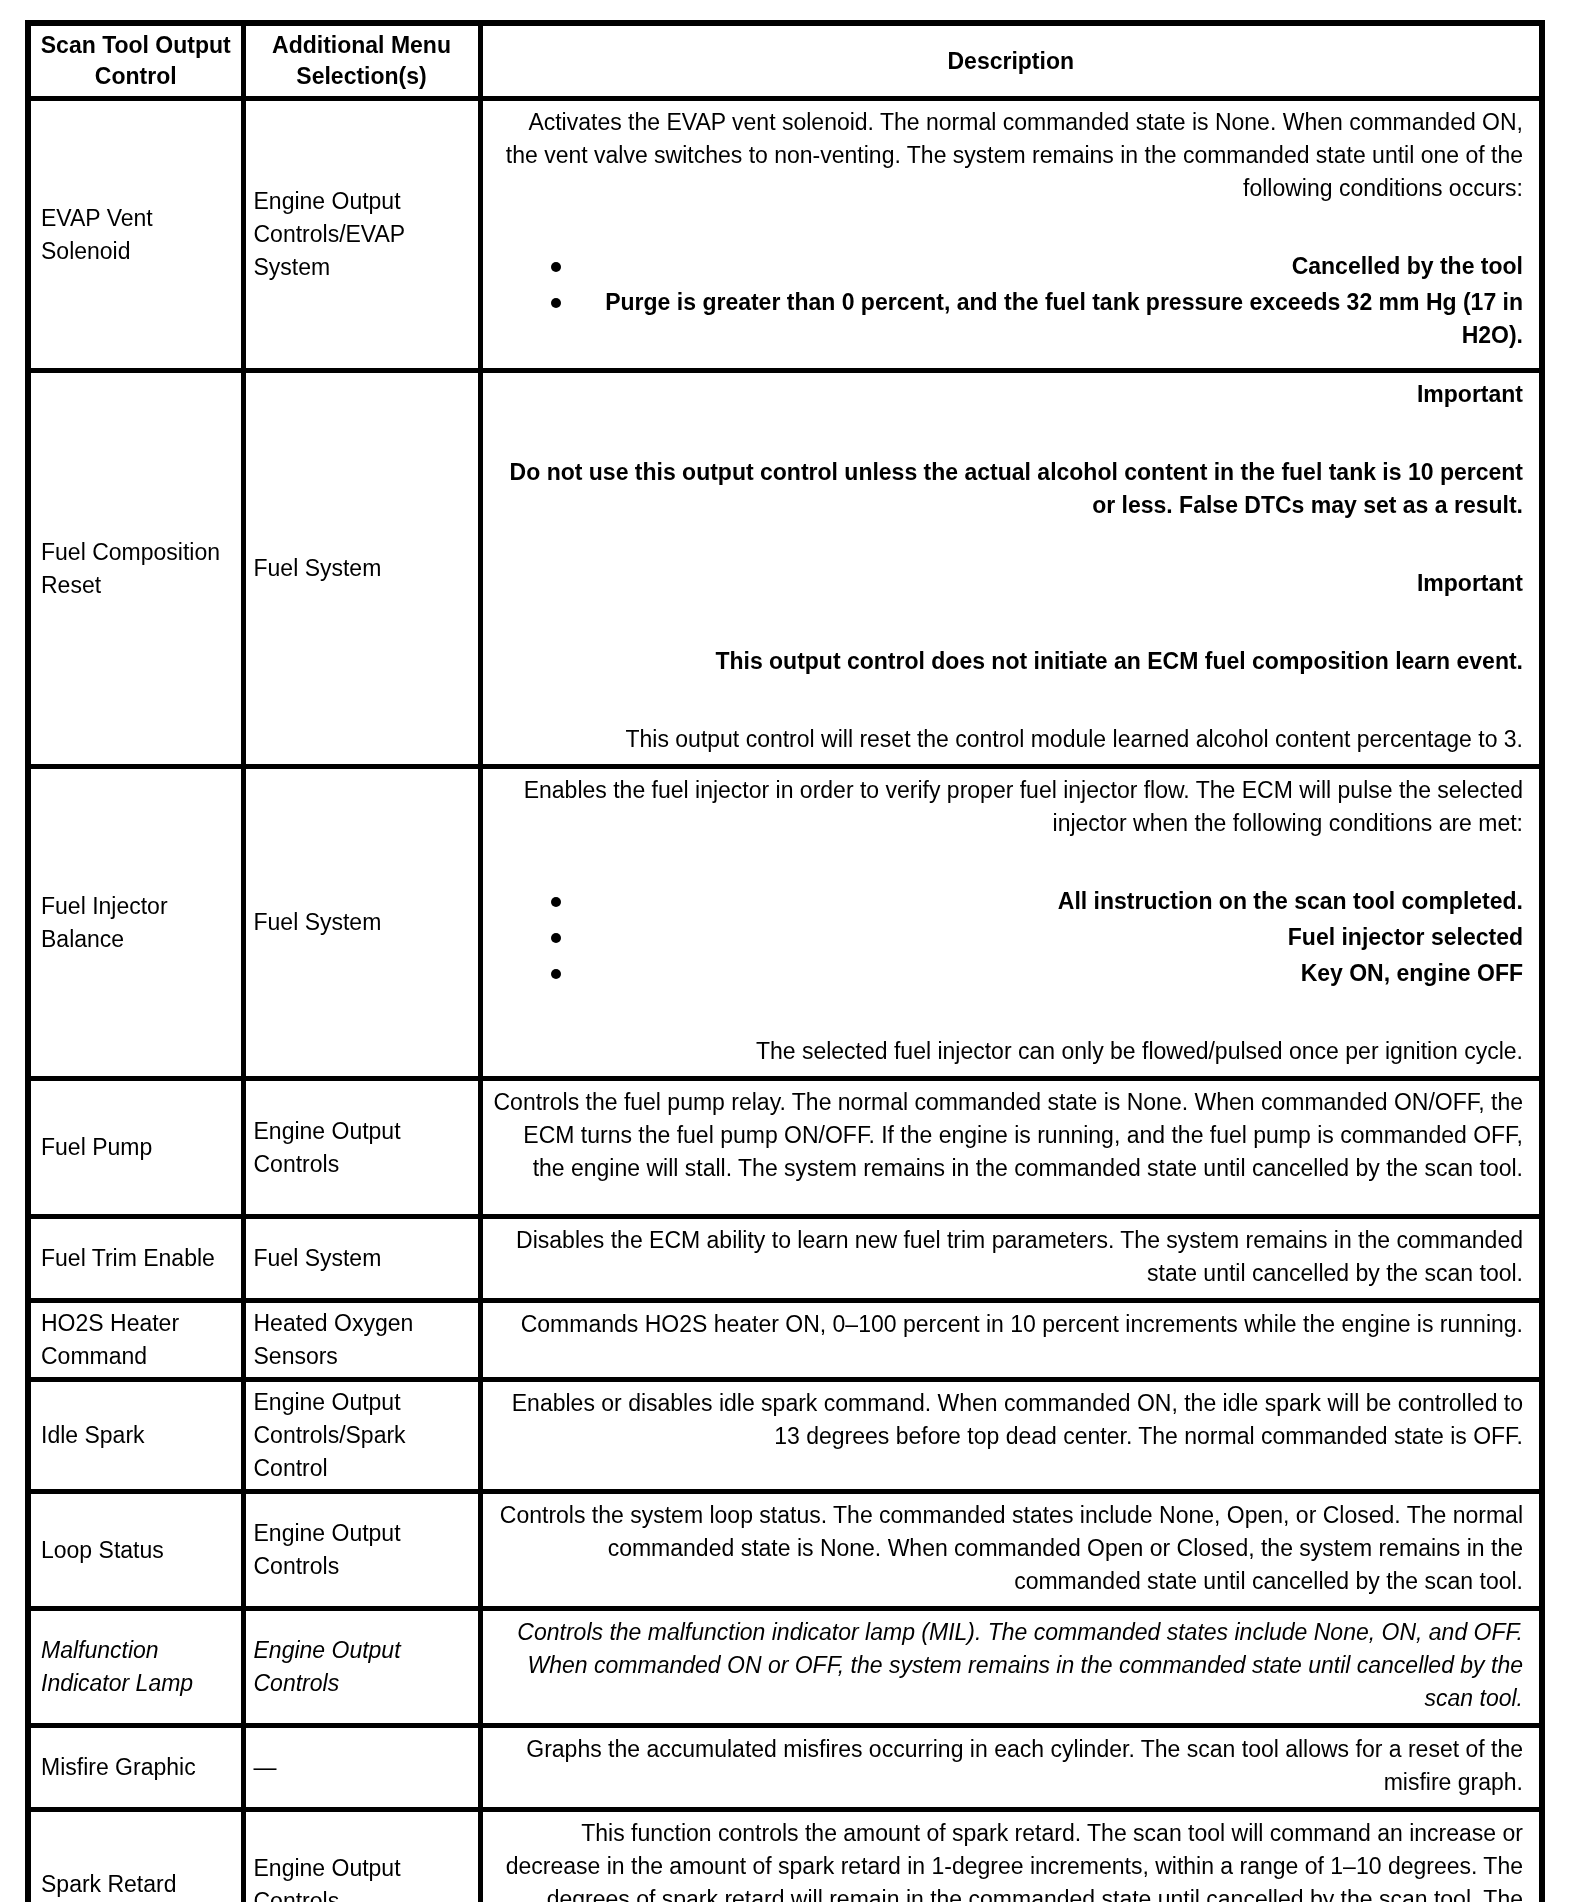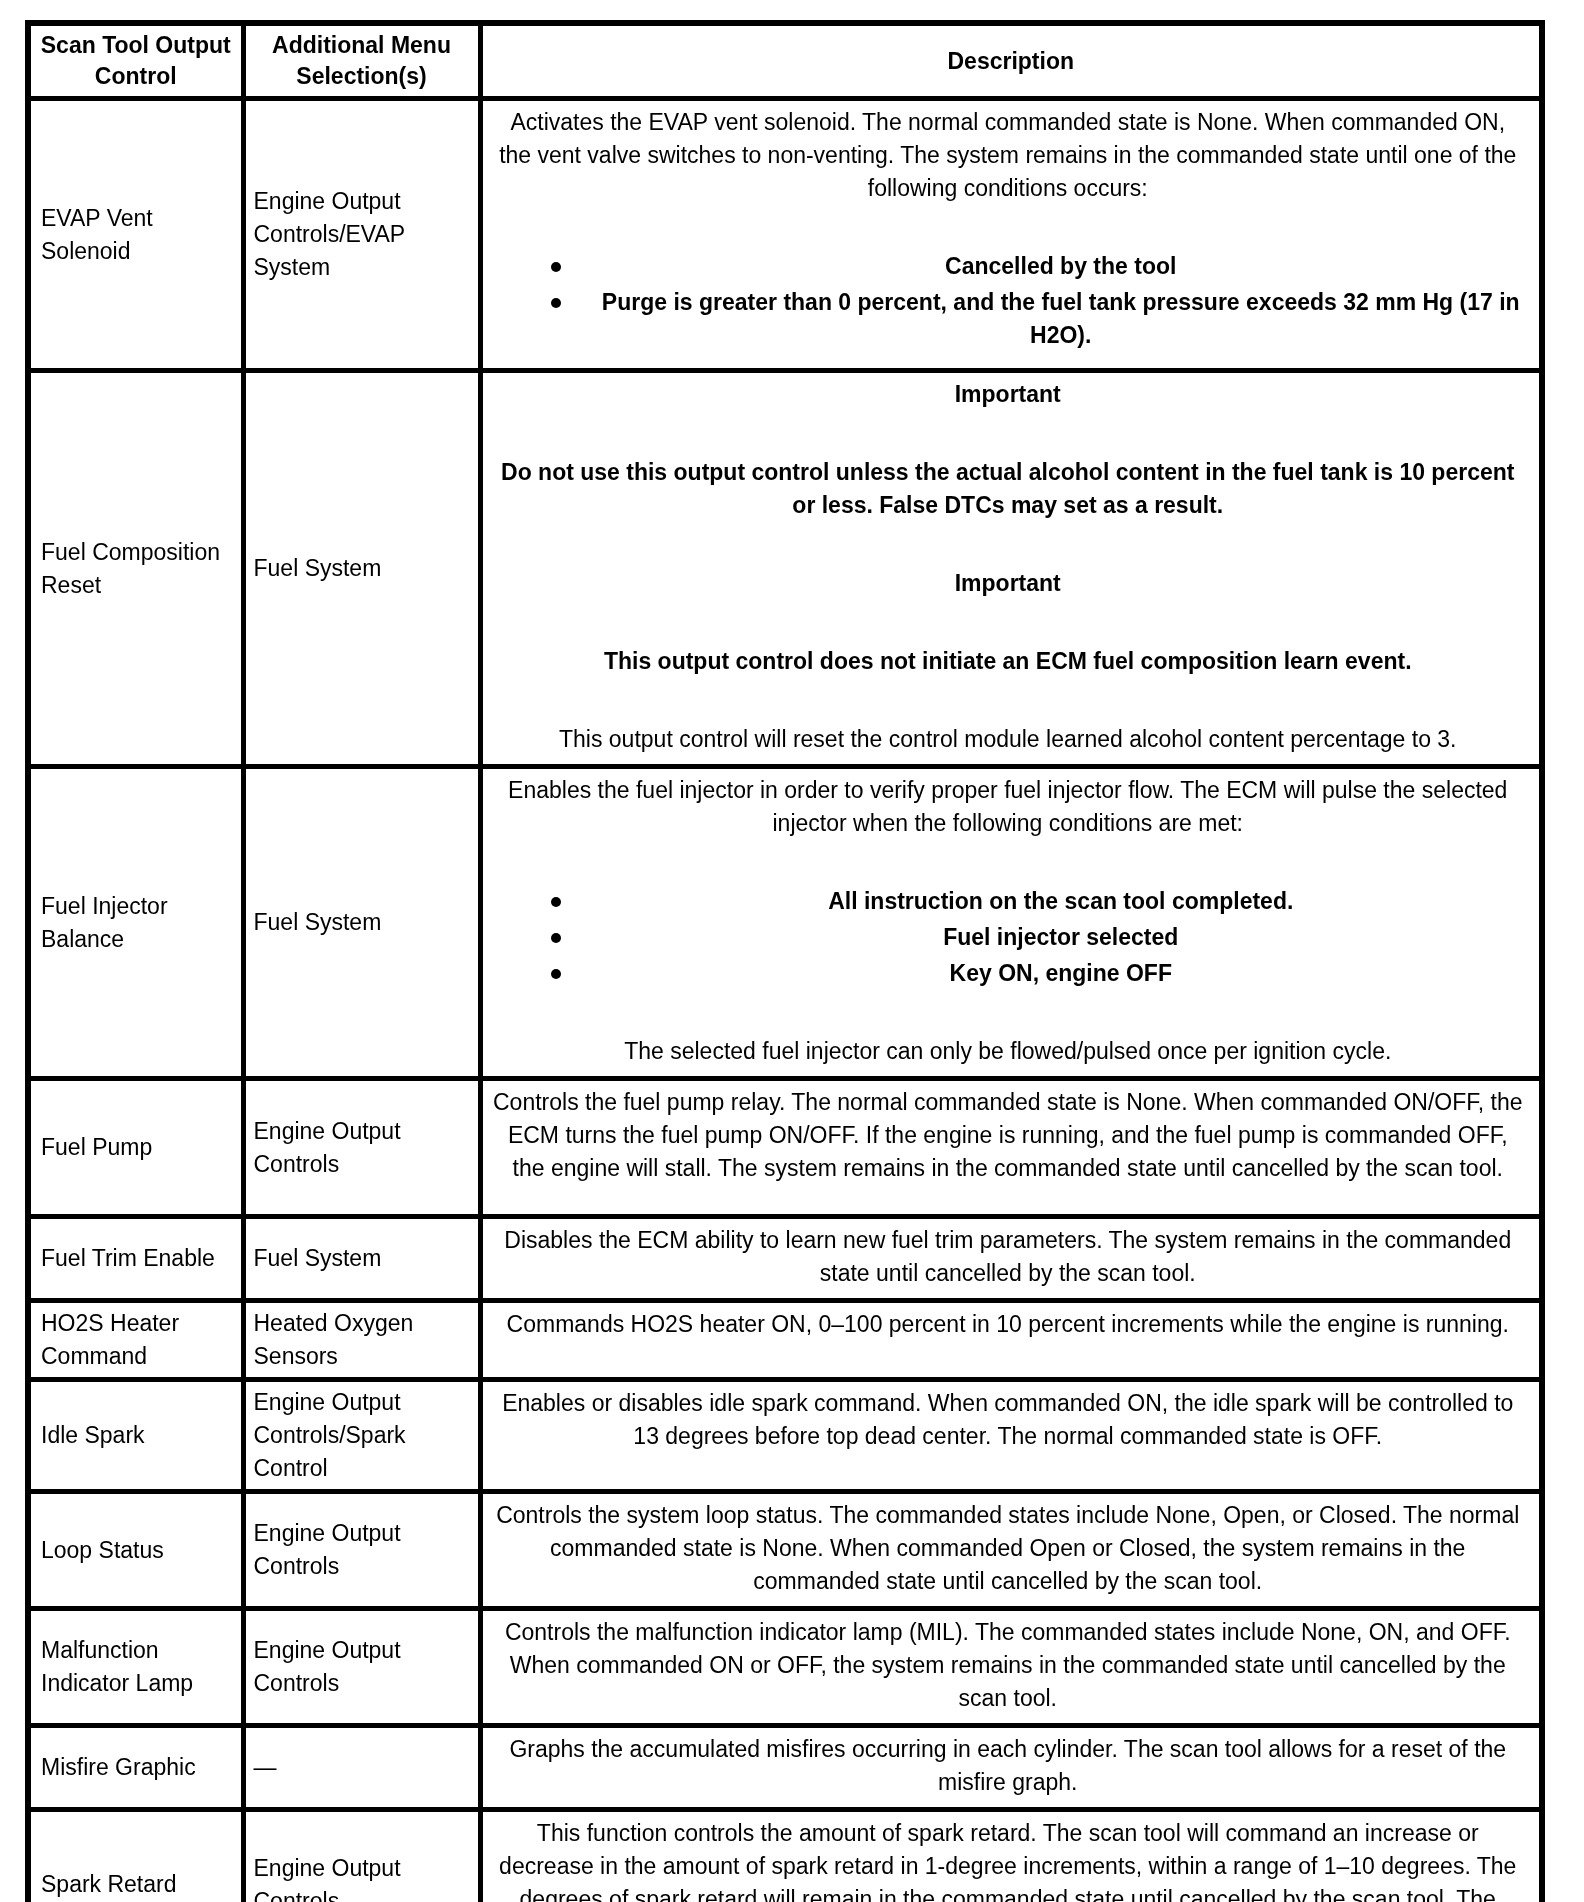--- a/index.html
+++ b/index.html
@@ -40,21 +40,21 @@
     text-align: left;
     padding: 4px 8px 4px 10px;
   }
   td.menu {
     vertical-align: middle;
     text-align: left;
     padding: 4px 8px;
   }
   td.desc {
     vertical-align: top;
-    text-align: center;
+    text-align: right;
     padding: 5px 16px 8px 10px;
   }
   td.desc .blk + .blk {
     margin-top: 45px;
   }
   td.desc .bold {
     font-weight: bold;
   }
   ul.blk {
     list-style: none;
@@ -161,21 +161,21 @@
             <div class="blk">Enables or disables idle spark command. When commanded ON, the idle spark will be controlled to 13 degrees before top dead center. The normal commanded state is OFF.</div>
           </td>
         </tr>
         <tr style="height: 108px;">
           <td class="control">Loop Status</td>
           <td class="menu">Engine Output Controls</td>
           <td class="desc">
             <div class="blk">Controls the system loop status. The commanded states include None, Open, or Closed. The normal commanded state is None. When commanded Open or Closed, the system remains in the commanded state until cancelled by the scan tool.</div>
           </td>
         </tr>
-        <tr style="height: 108px;">
+        <tr style="height: 108px; font-style: italic;">
           <td class="control">Malfunction Indicator Lamp</td>
           <td class="menu">Engine Output Controls</td>
           <td class="desc">
             <div class="blk">Controls the malfunction indicator lamp (MIL). The commanded states include None, ON, and OFF. When commanded ON or OFF, the system remains in the commanded state until cancelled by the scan tool.</div>
           </td>
         </tr>
         <tr style="height: 74px;">
           <td class="control">Misfire Graphic</td>
           <td class="menu">—</td>
           <td class="desc">

